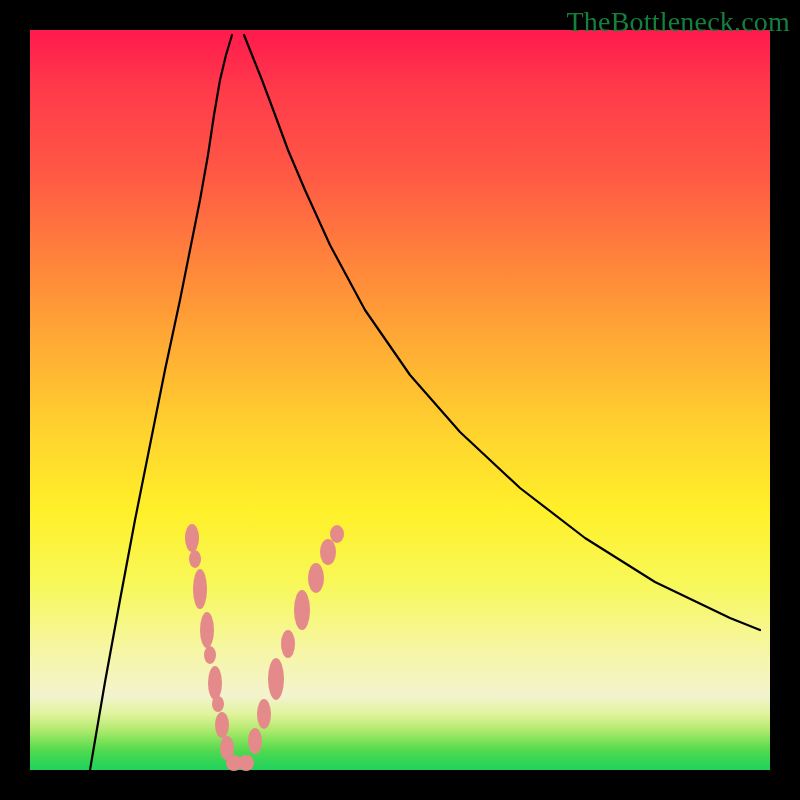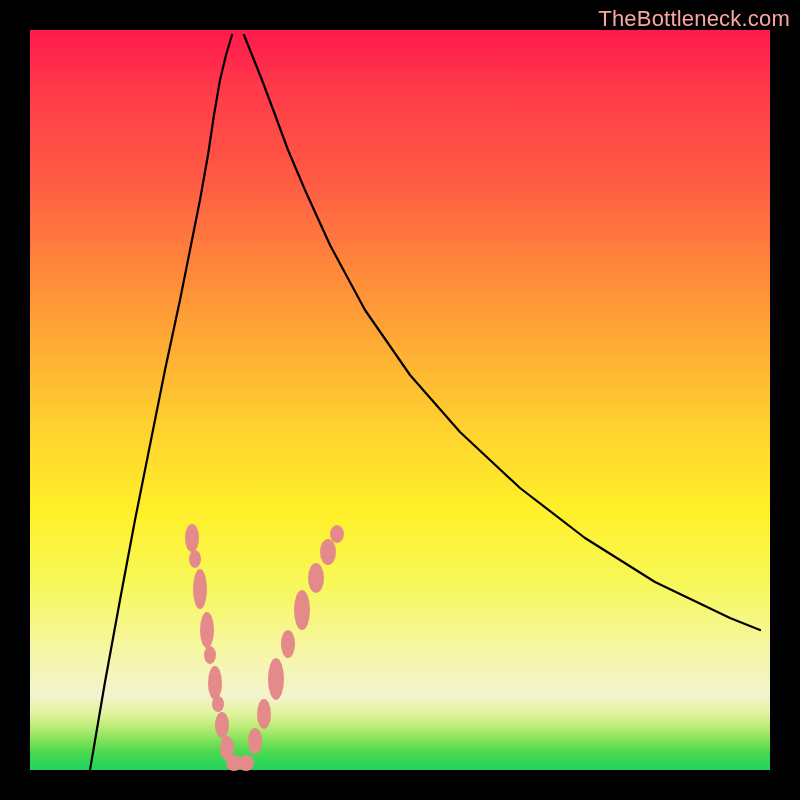--- a/index.html
+++ b/index.html
@@ -43,25 +43,26 @@
       #7fe259 96%,
       #4fd94f 97.5%,
       #2fd558 99%,
       #23d35c 100%
     );
   }
   .watermark {
     position: absolute;
     top: 6px;
     right: 10px;
-    color: #fca5a5;
-    font-size: 22px;
+    color: #15803d;
+    font-size: 28px;
     font-weight: 500;
     letter-spacing: 0.2px;
     user-select: none;
+    font-family: Liberation Serif, serif;
   }
   svg.curve {
     position: absolute;
     left: 0;
     top: 0;
     width: 740px;
     height: 740px;
     overflow: visible;
   }
 </style>

